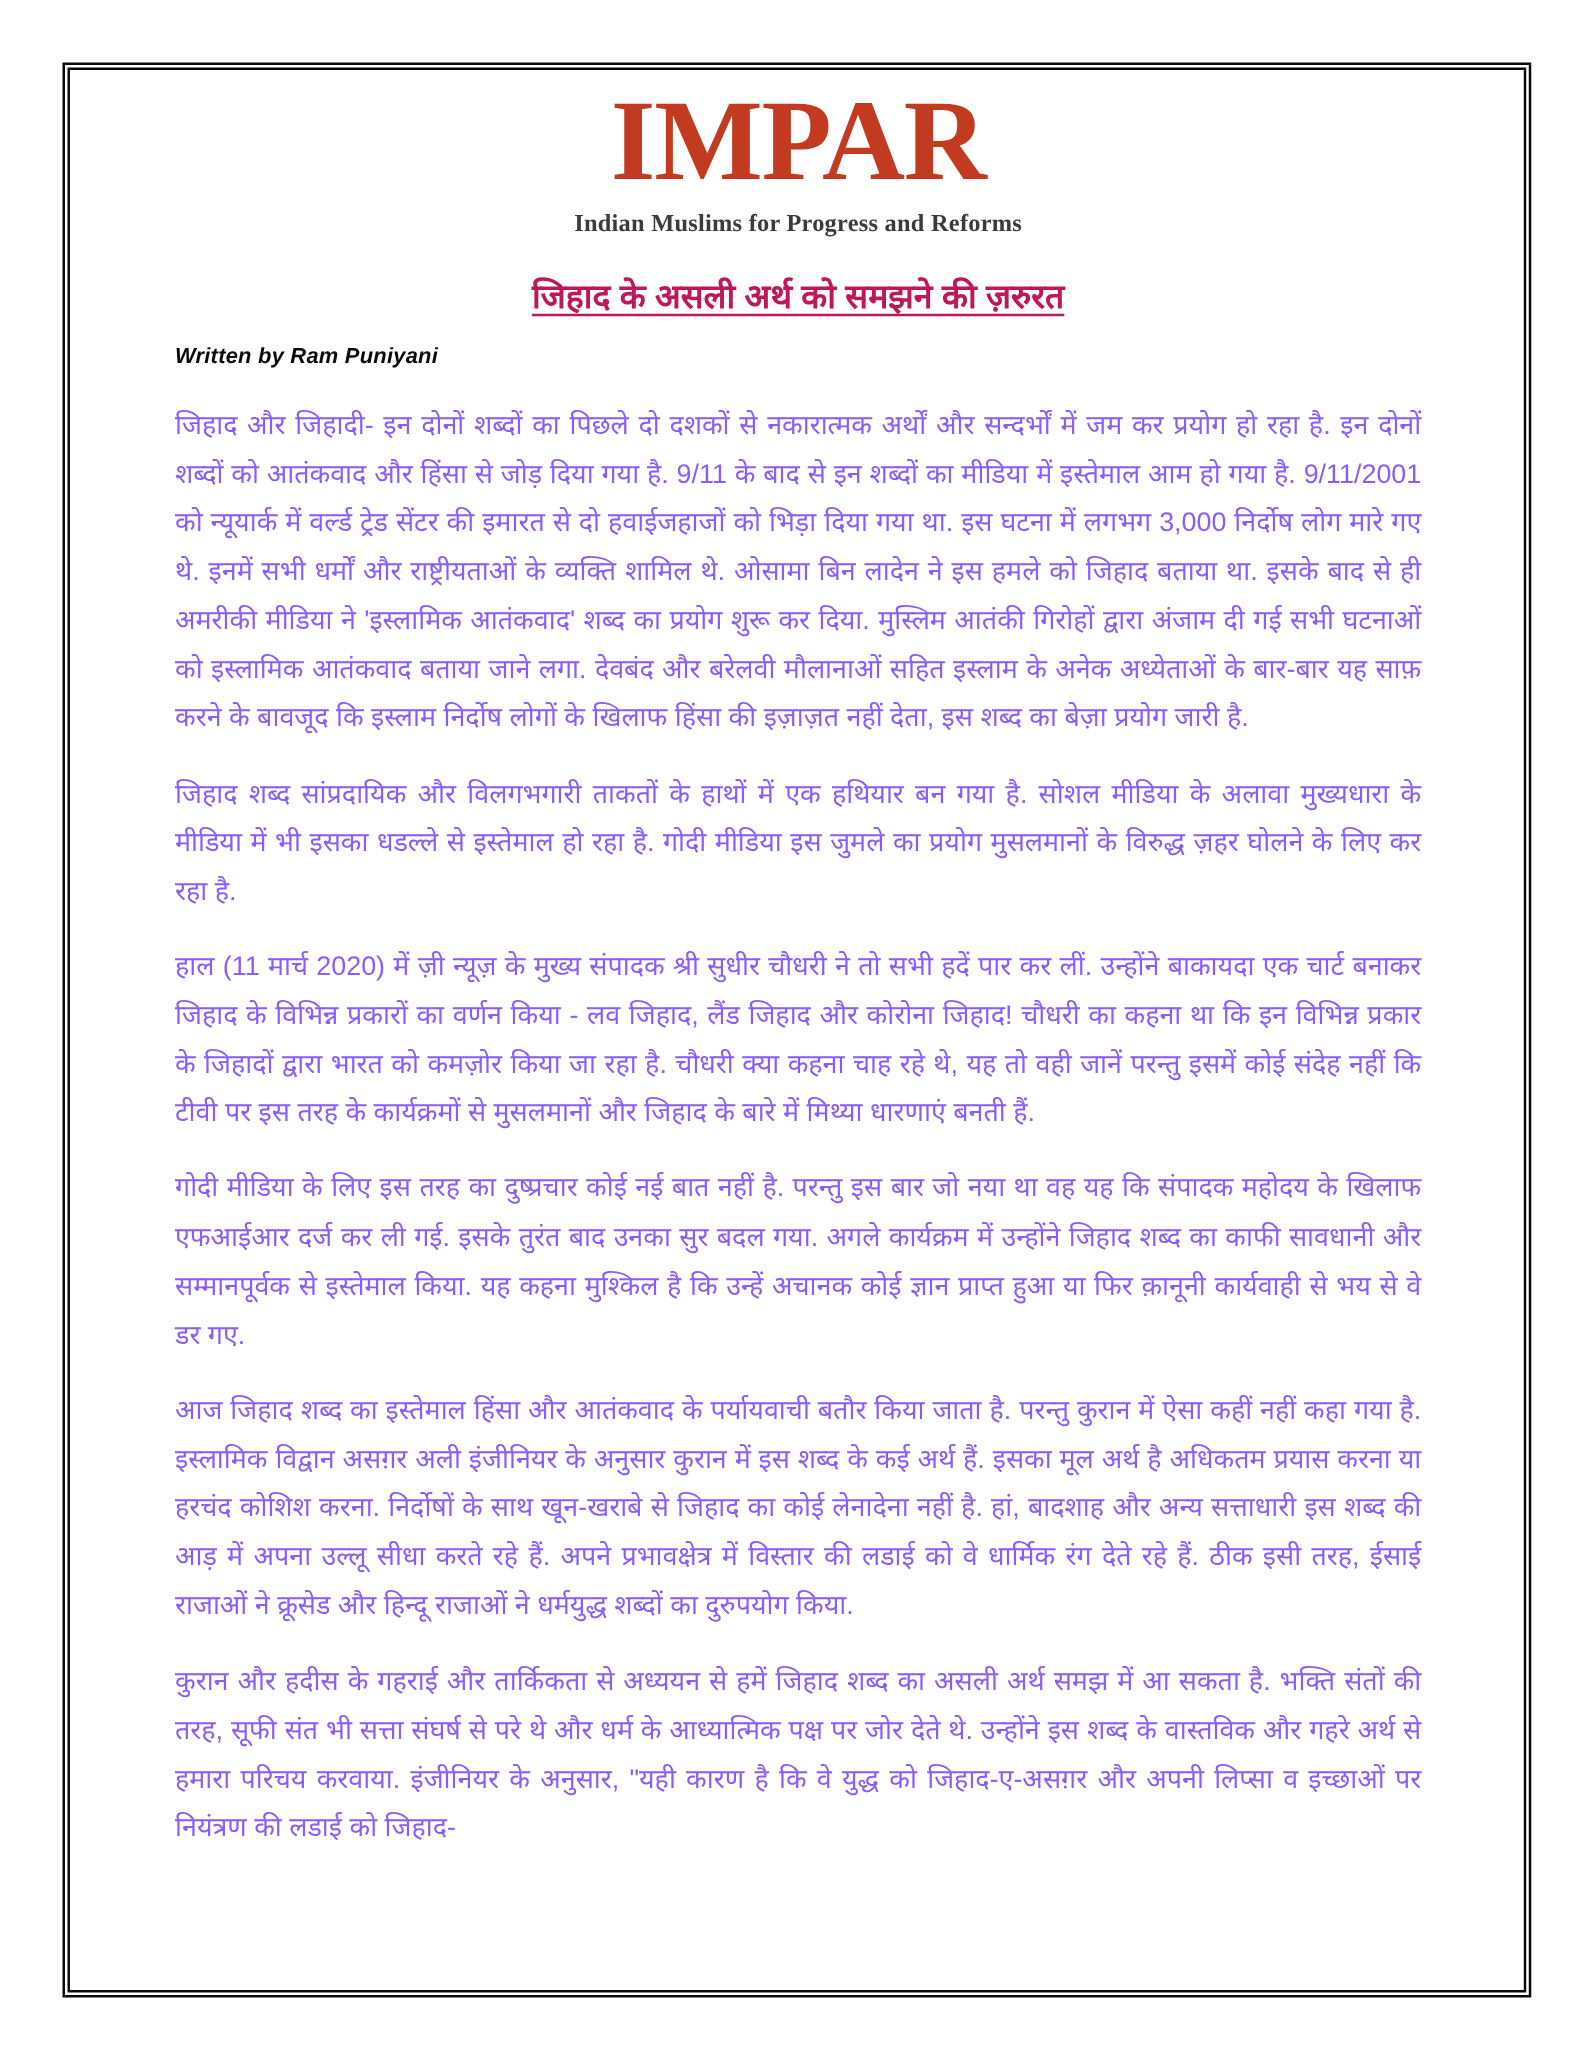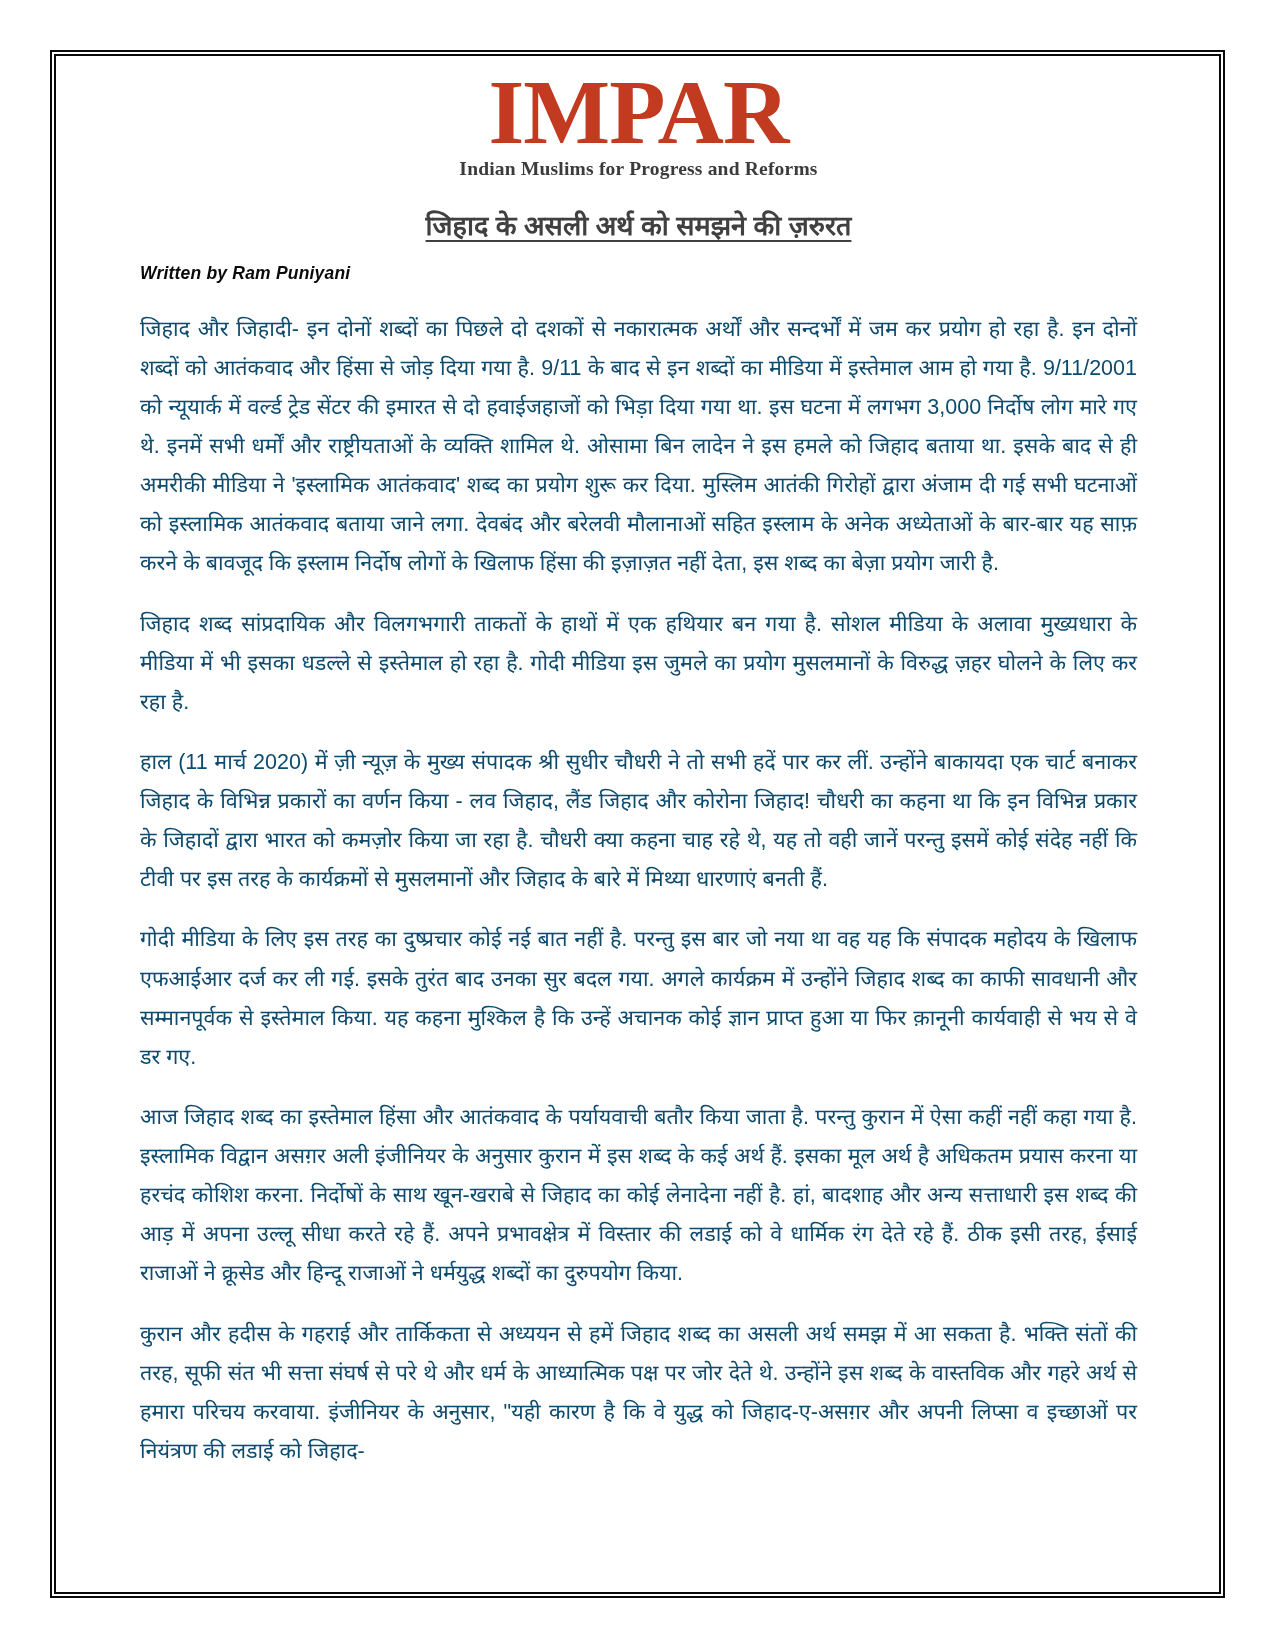--- a/index.html
+++ b/index.html
@@ -37,48 +37,48 @@
     font-size: 92px;
     line-height: 0.92;
     color: #C23A20;
     letter-spacing: -1px;
   }
   .logo-tagline {
     font-family: "Liberation Serif", "DejaVu Serif", serif;
     font-weight: bold;
     font-size: 19.5px;
     color: #3b3b3b;
-    margin-top: 3px;
+    margin-top: 14px;
     letter-spacing: 0.2px;
   }
   .article-title {
     text-align: center;
     font-weight: bold;
     font-size: 27px;
-    color: #404040;
+    color: #be185d;
     margin-top: 26px;
     text-decoration: underline;
     text-underline-offset: 5px;
     text-decoration-thickness: 2px;
   }
   .byline {
     font-size: 17.5px;
     font-weight: bold;
     font-style: italic;
     color: #0a0a0a;
     margin-top: 20px;
     letter-spacing: 0.2px;
   }
   .body-text {
     margin-top: 26px;
   }
   .body-text .para {
     font-size: 21.5px;
     line-height: 1.82;
-    color: #0c4a6e;
+    color: #8b5cf6;
     text-align: justify;
     margin: 0 0 21px 0;
   }
 </style>
 </head>
 <body>
 
 <div class="page">
   <div class="frame">
 

